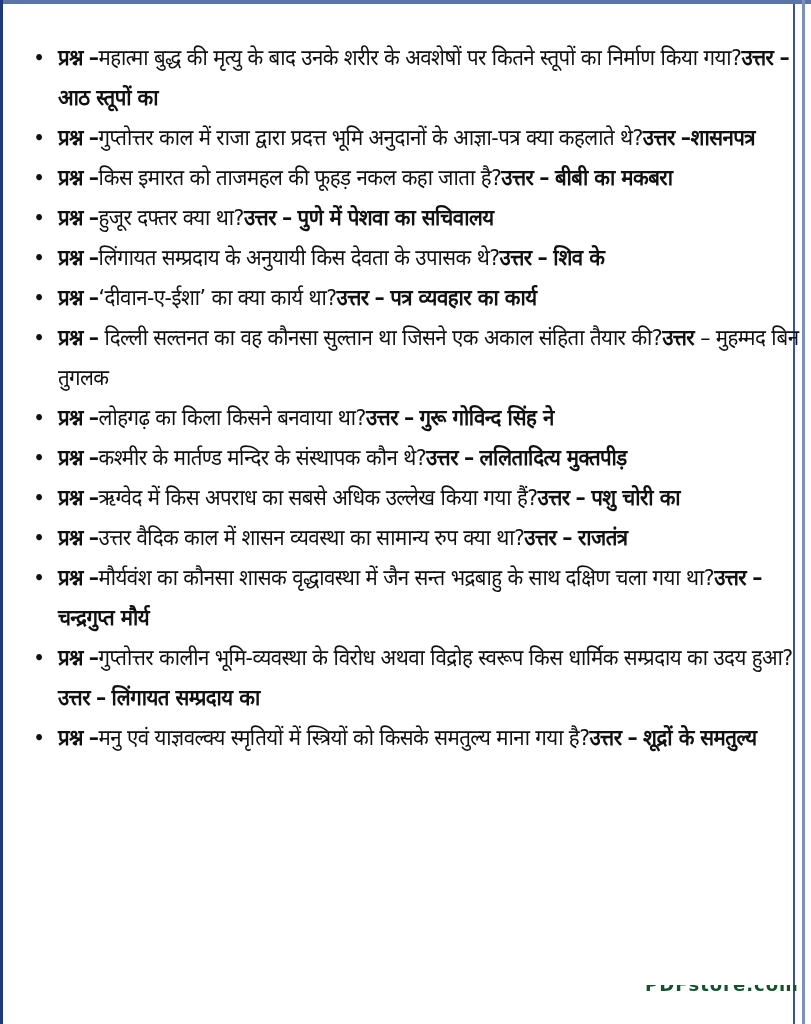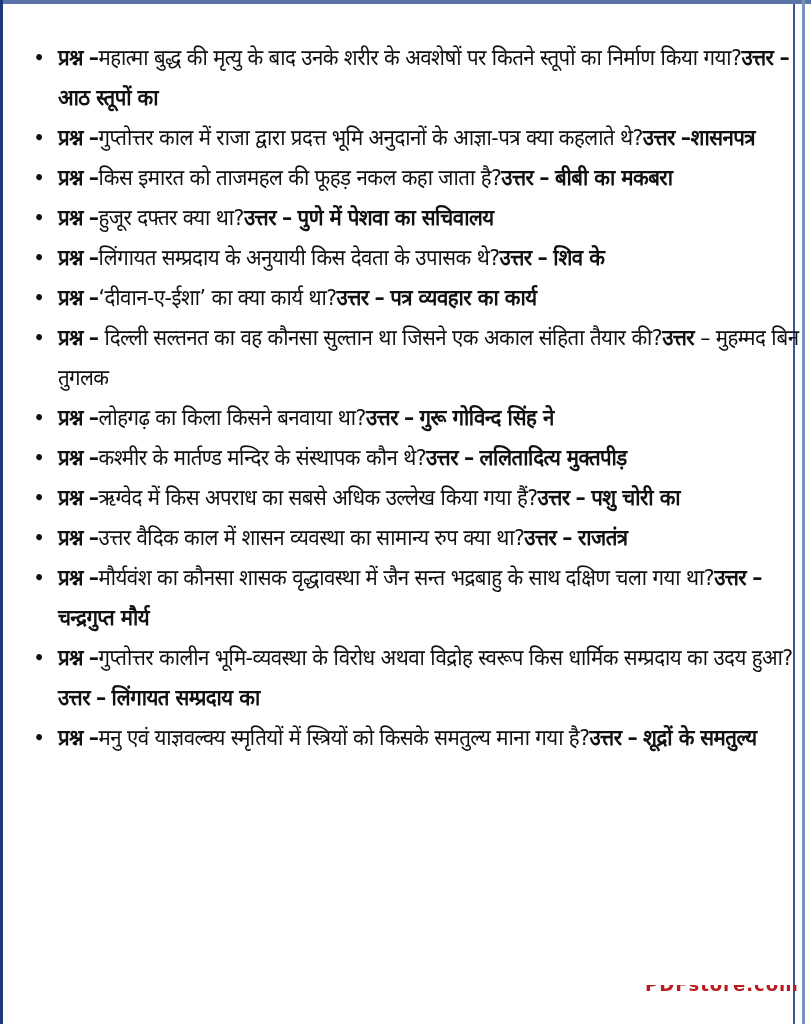--- a/index.html
+++ b/index.html
@@ -39,21 +39,21 @@
       width: 800px;
     }
     li.qa-item .bullet {
       position: absolute; left: 4px; top: 0; font-weight: bold; font-size: 18px;
     }
     .label { font-weight: bold; }
     .ans-bold { font-weight: bold; }
     .ans-regular { font-weight: normal; }
     .watermark {
       position: absolute; left: 645px; top: 985px;
-      color: #b91c1c; font-weight: bold; font-size: 18px;
+      color: #14532d; font-weight: bold; font-size: 18px;
       height: 12px; overflow: hidden; line-height: 12px;
       letter-spacing: 1px;
     }
     .watermark span { display: block; margin-top: -6px; }
   </style>
 </head>
 <body>
 
 <div class="frame-top"></div>
 <div class="frame-left"></div>

